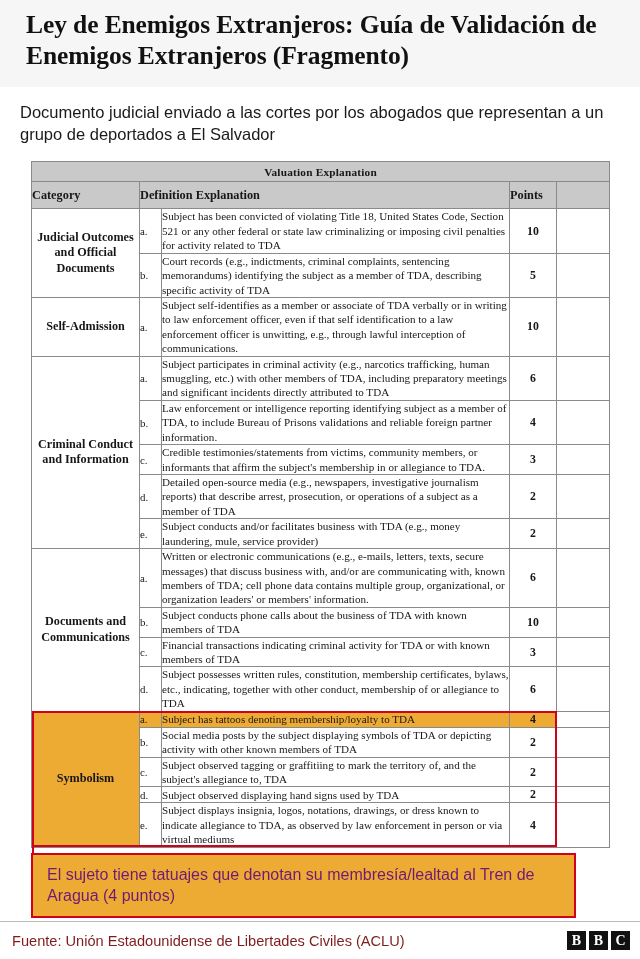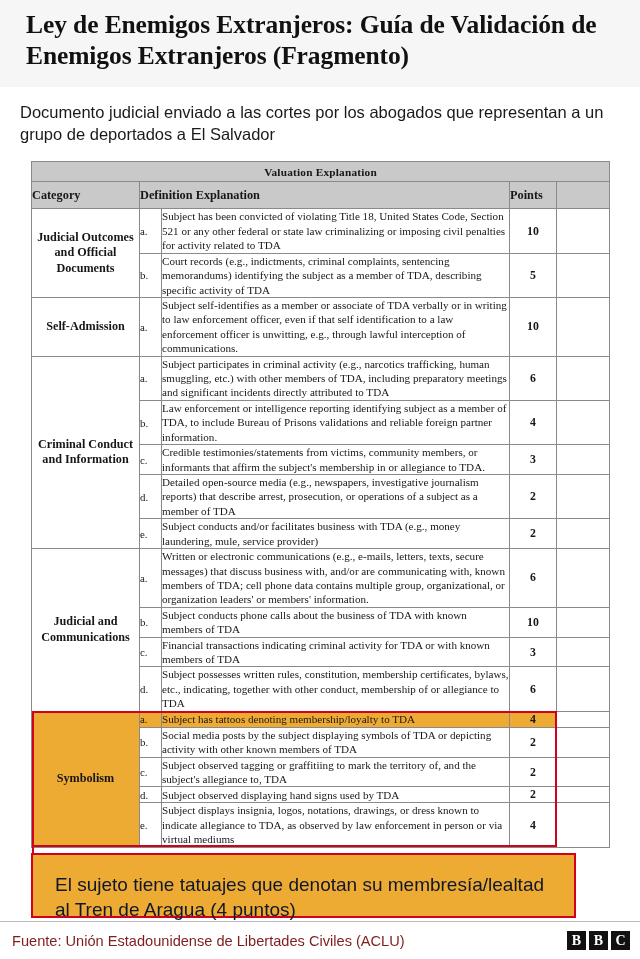--- a/index.html
+++ b/index.html
@@ -138,24 +138,24 @@
   
   .callout {
     position: absolute;
     left: 31px; top: 853px;
     width: 545px; height: 65px;
     background: #eeab34;
     border: 2px solid #d0021b;
     padding: 9px 14px 0 14px;
   }
   .callout p {
-    margin: 8px;
-    font-size: 19px;
+    margin: 0;
+    font-size: 16px;
     line-height: 1.33;
-    color: #0f172a;
+    color: #701a75;
   }
 
   
   .footer {
     position: absolute;
     left: 0; bottom: 0;
     width: 640px; height: 38px;
     border-top: 1px solid #bbbbbb;
     display: flex;
     align-items: center;
@@ -256,21 +256,21 @@
             <td class="pts-cell">2</td>
             <td class="blank-cell"></td>
           </tr>
           <tr>
             <td class="lt-cell">e.</td>
             <td class="def-cell">Subject conducts and/or facilitates business with TDA (e.g., money laundering, mule, service provider)</td>
             <td class="pts-cell">2</td>
             <td class="blank-cell"></td>
           </tr>
           <tr>
-            <td class="cat-cell" rowspan="4">Judicial and Communications</td>
+            <td class="cat-cell" rowspan="4">Documents and Communications</td>
             <td class="lt-cell">a.</td>
             <td class="def-cell">Written or electronic communications (e.g., e-mails, letters, texts, secure messages) that discuss business with, and/or are communicating with, known members of TDA; cell phone data contains multiple group, organizational, or organization leaders' or members' information.</td>
             <td class="pts-cell">6</td>
             <td class="blank-cell"></td>
           </tr>
           <tr>
             <td class="lt-cell">b.</td>
             <td class="def-cell">Subject conducts phone calls about the business of TDA with known members of TDA</td>
             <td class="pts-cell">10</td>
             <td class="blank-cell"></td>

